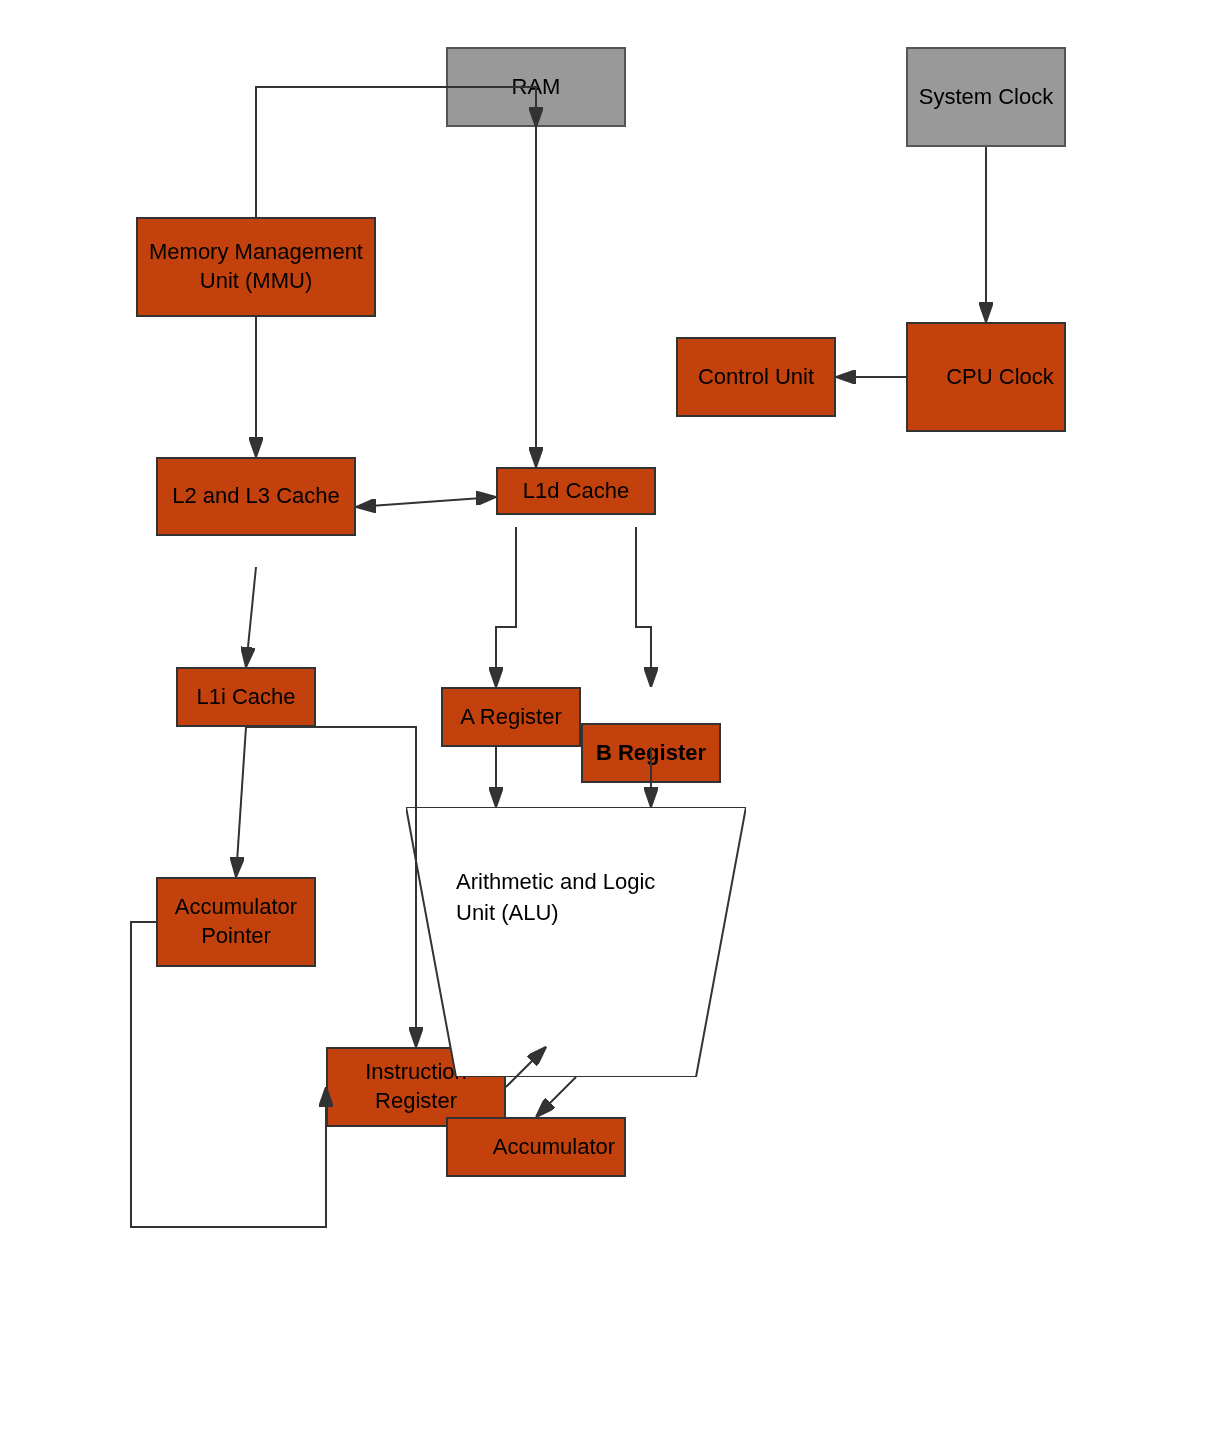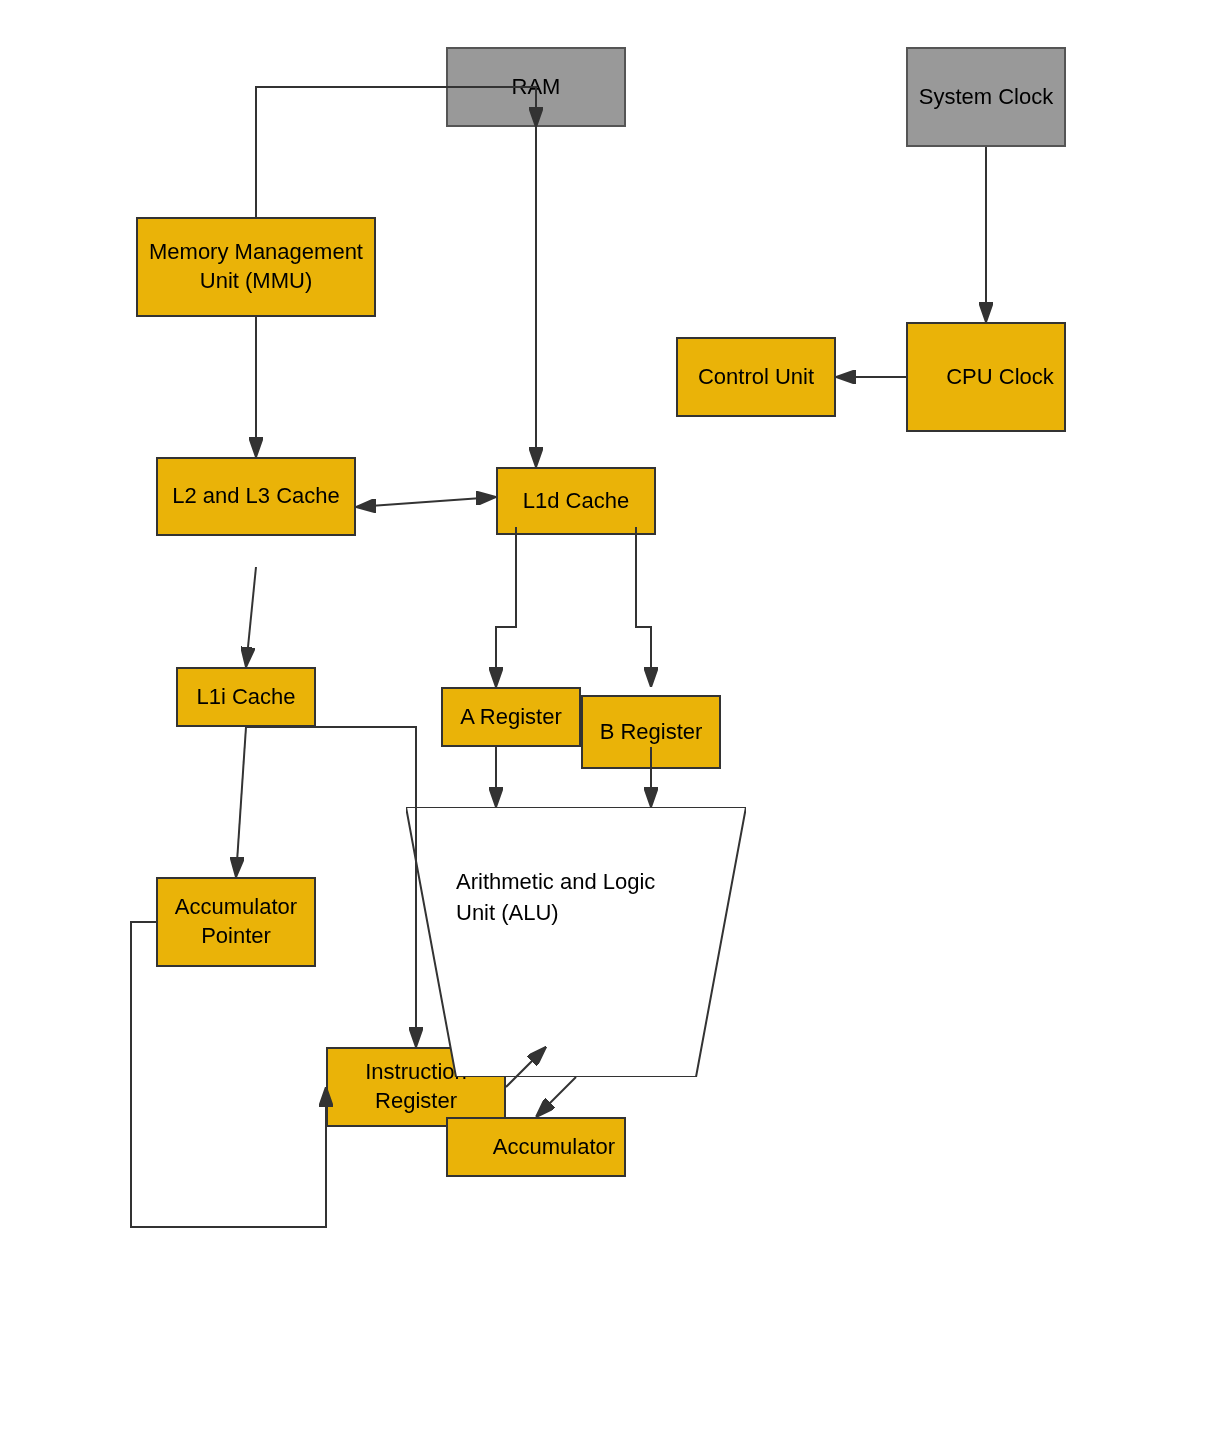--- a/index.html
+++ b/index.html
@@ -12,21 +12,21 @@
       position: relative;
     }
     .diagram-container {
       position: relative;
       width: 1000px;
       height: 1380px;
       margin: 27px auto;
     }
     .box {
       position: absolute;
-      background: #eab308;
+      background: #c2410c;
       border: 2px solid #333333;
       display: flex;
       align-items: center;
       justify-content: center;
       text-align: center;
       font-size: 22px;
       font-weight: normal;
       line-height: 1.3;
       padding: 8px;
     }
@@ -82,33 +82,33 @@
   <div class="box" style="left:790px; top:295px; width:160px; height:110px;padding-left:36px;">
     <span>CPU
 Clock</span>
   </div>
 
   <div class="box" style="left:40px; top:430px; width:200px; height:79px;">
     <span>L2 and L3
 Cache</span>
   </div>
 
-  <div class="box" style="left:380px; top:440px; width:160px; height:68px;">
+  <div class="box" style="left:380px; top:440px; width:160px; height:48px;">
     <span>L1d Cache</span>
   </div>
 
   <div class="box" style="left:60px; top:640px; width:140px; height:60px;">
     <span>L1i Cache</span>
   </div>
 
   <div class="box" style="left:310px; top:660px; width:140px; height:60px;margin-left:15px;">
     <span>A Register</span>
   </div>
 
-  <div class="box" style="left:465px; top:668px; width:140px; height:74px;">
+  <div class="box" style="left:465px; top:696px; width:140px; height:60px;font-weight:bold;">
     <span>B Register</span>
   </div>
 
   <div class="box" style="left:40px; top:850px; width:160px; height:90px;">
     <span>Accumulator
 Pointer</span>
   </div>
 
   <div class="box" style="left:210px; top:1020px; width:180px; height:80px;">
     <span>Instruction

